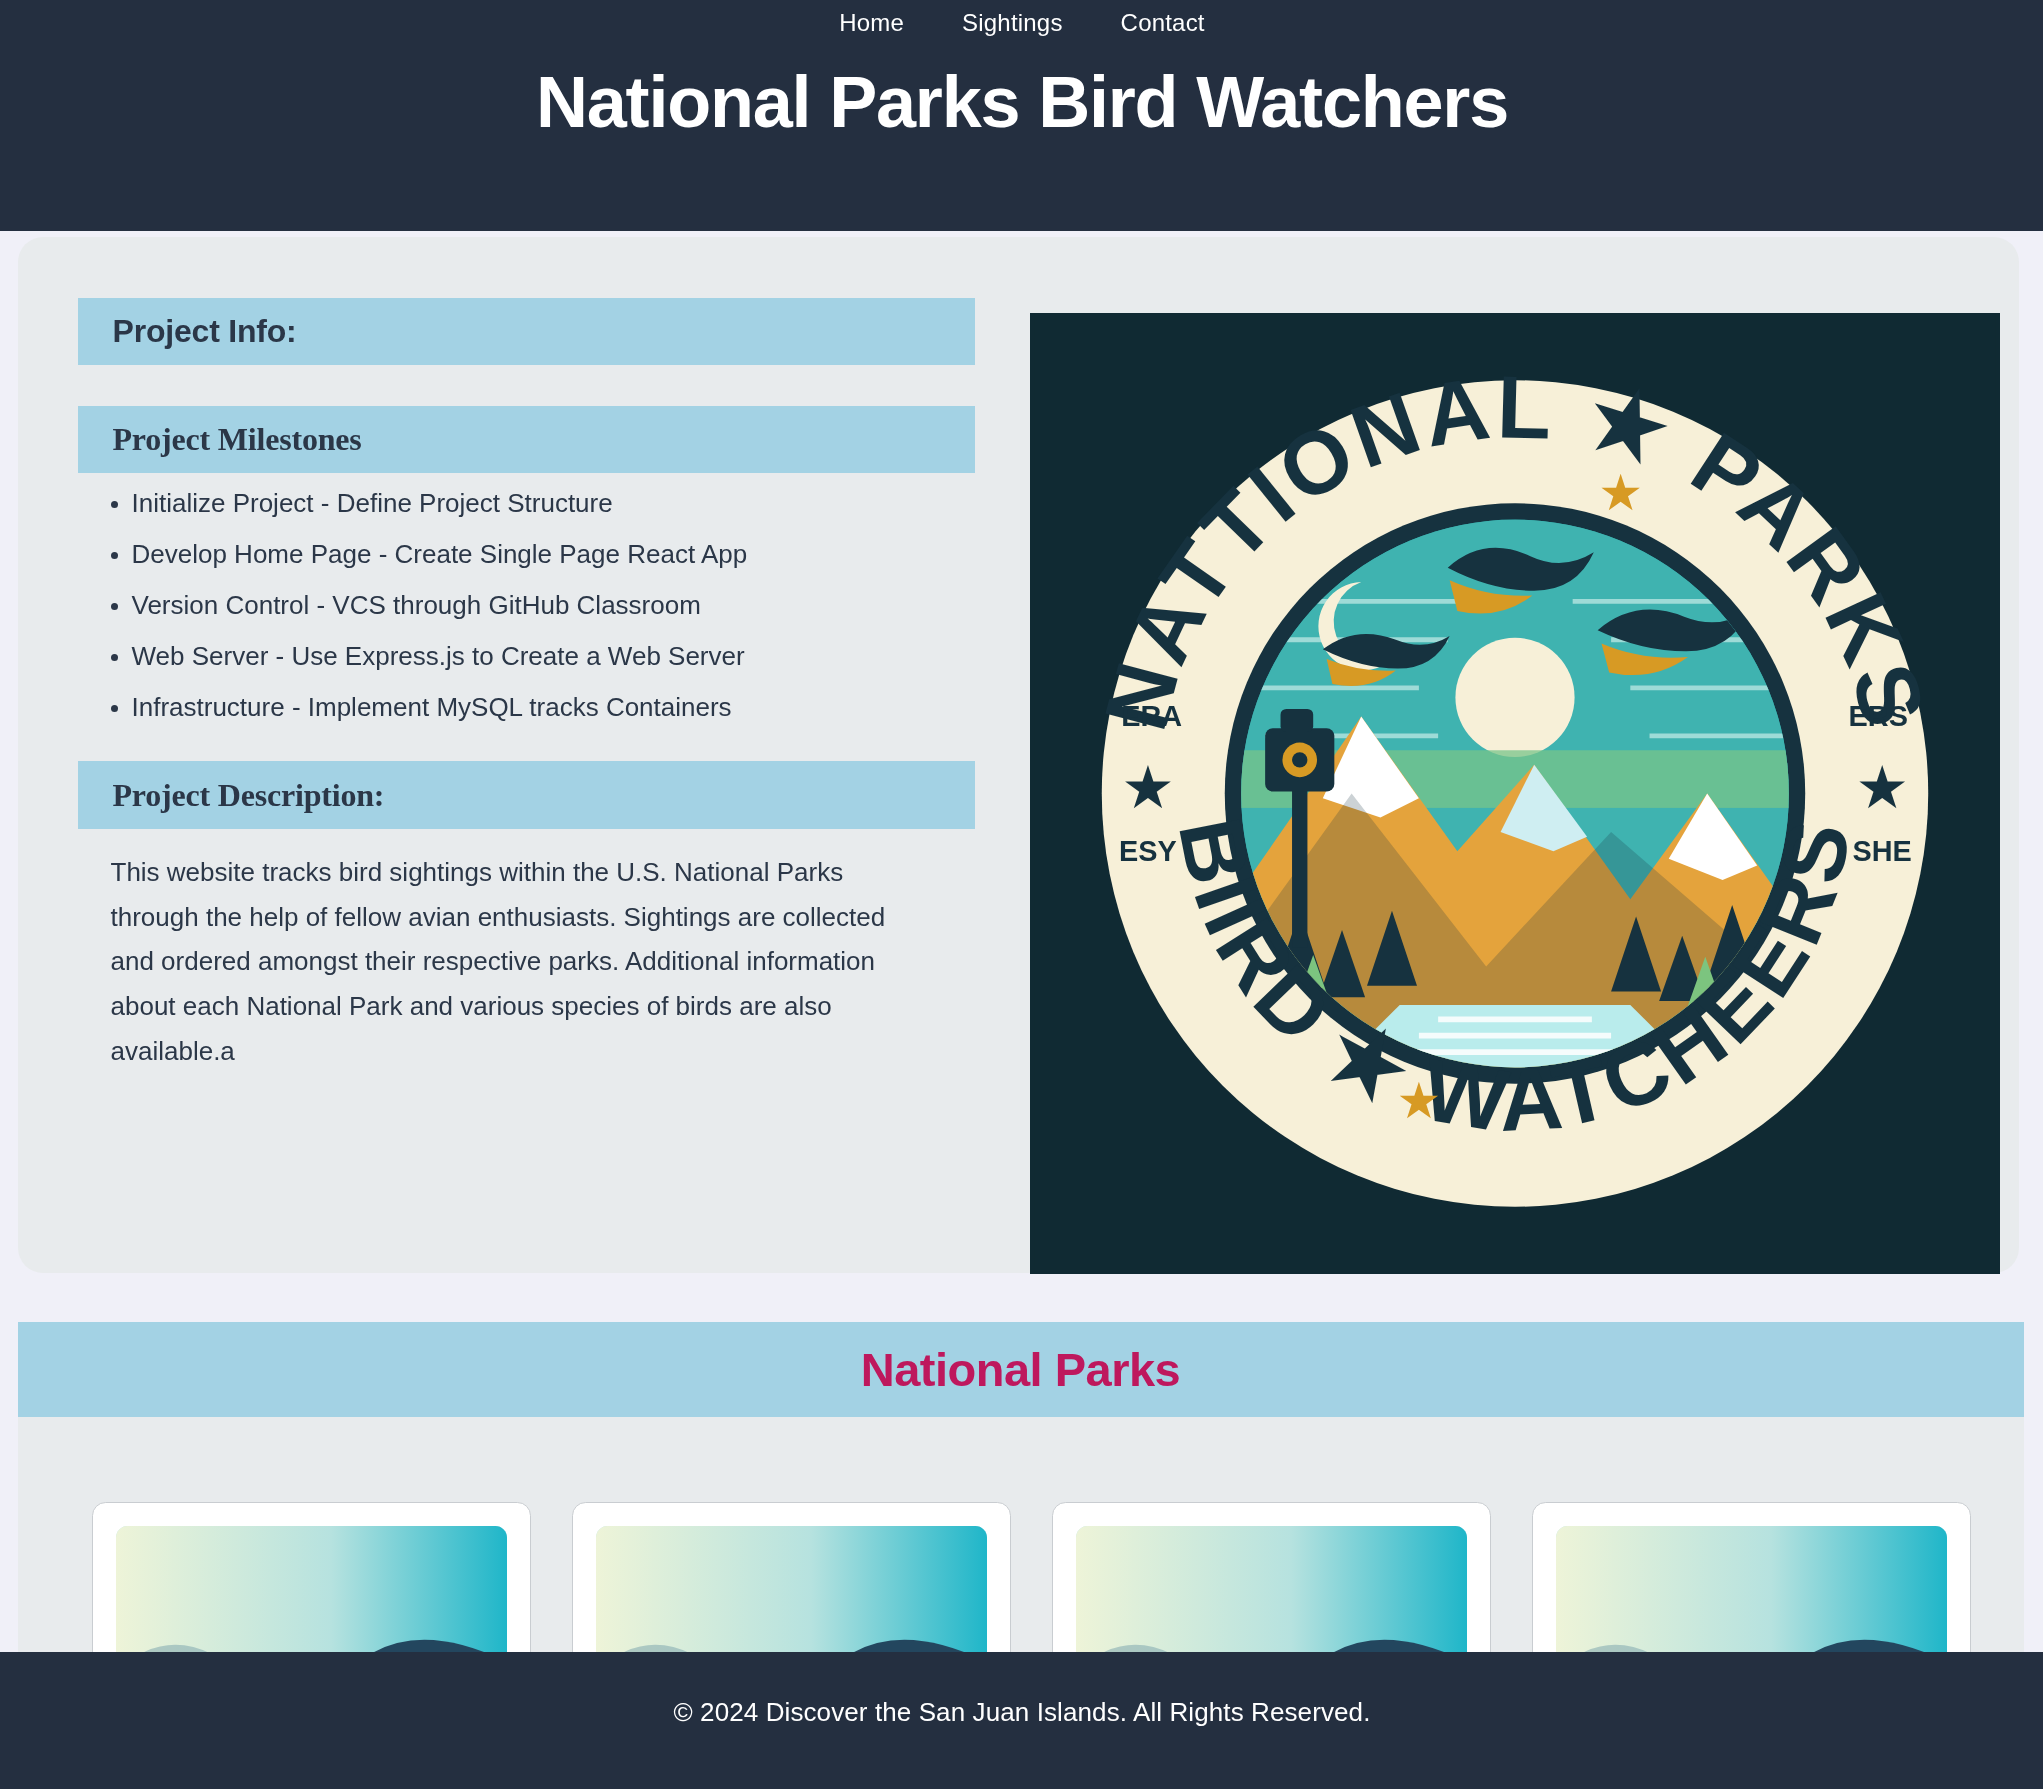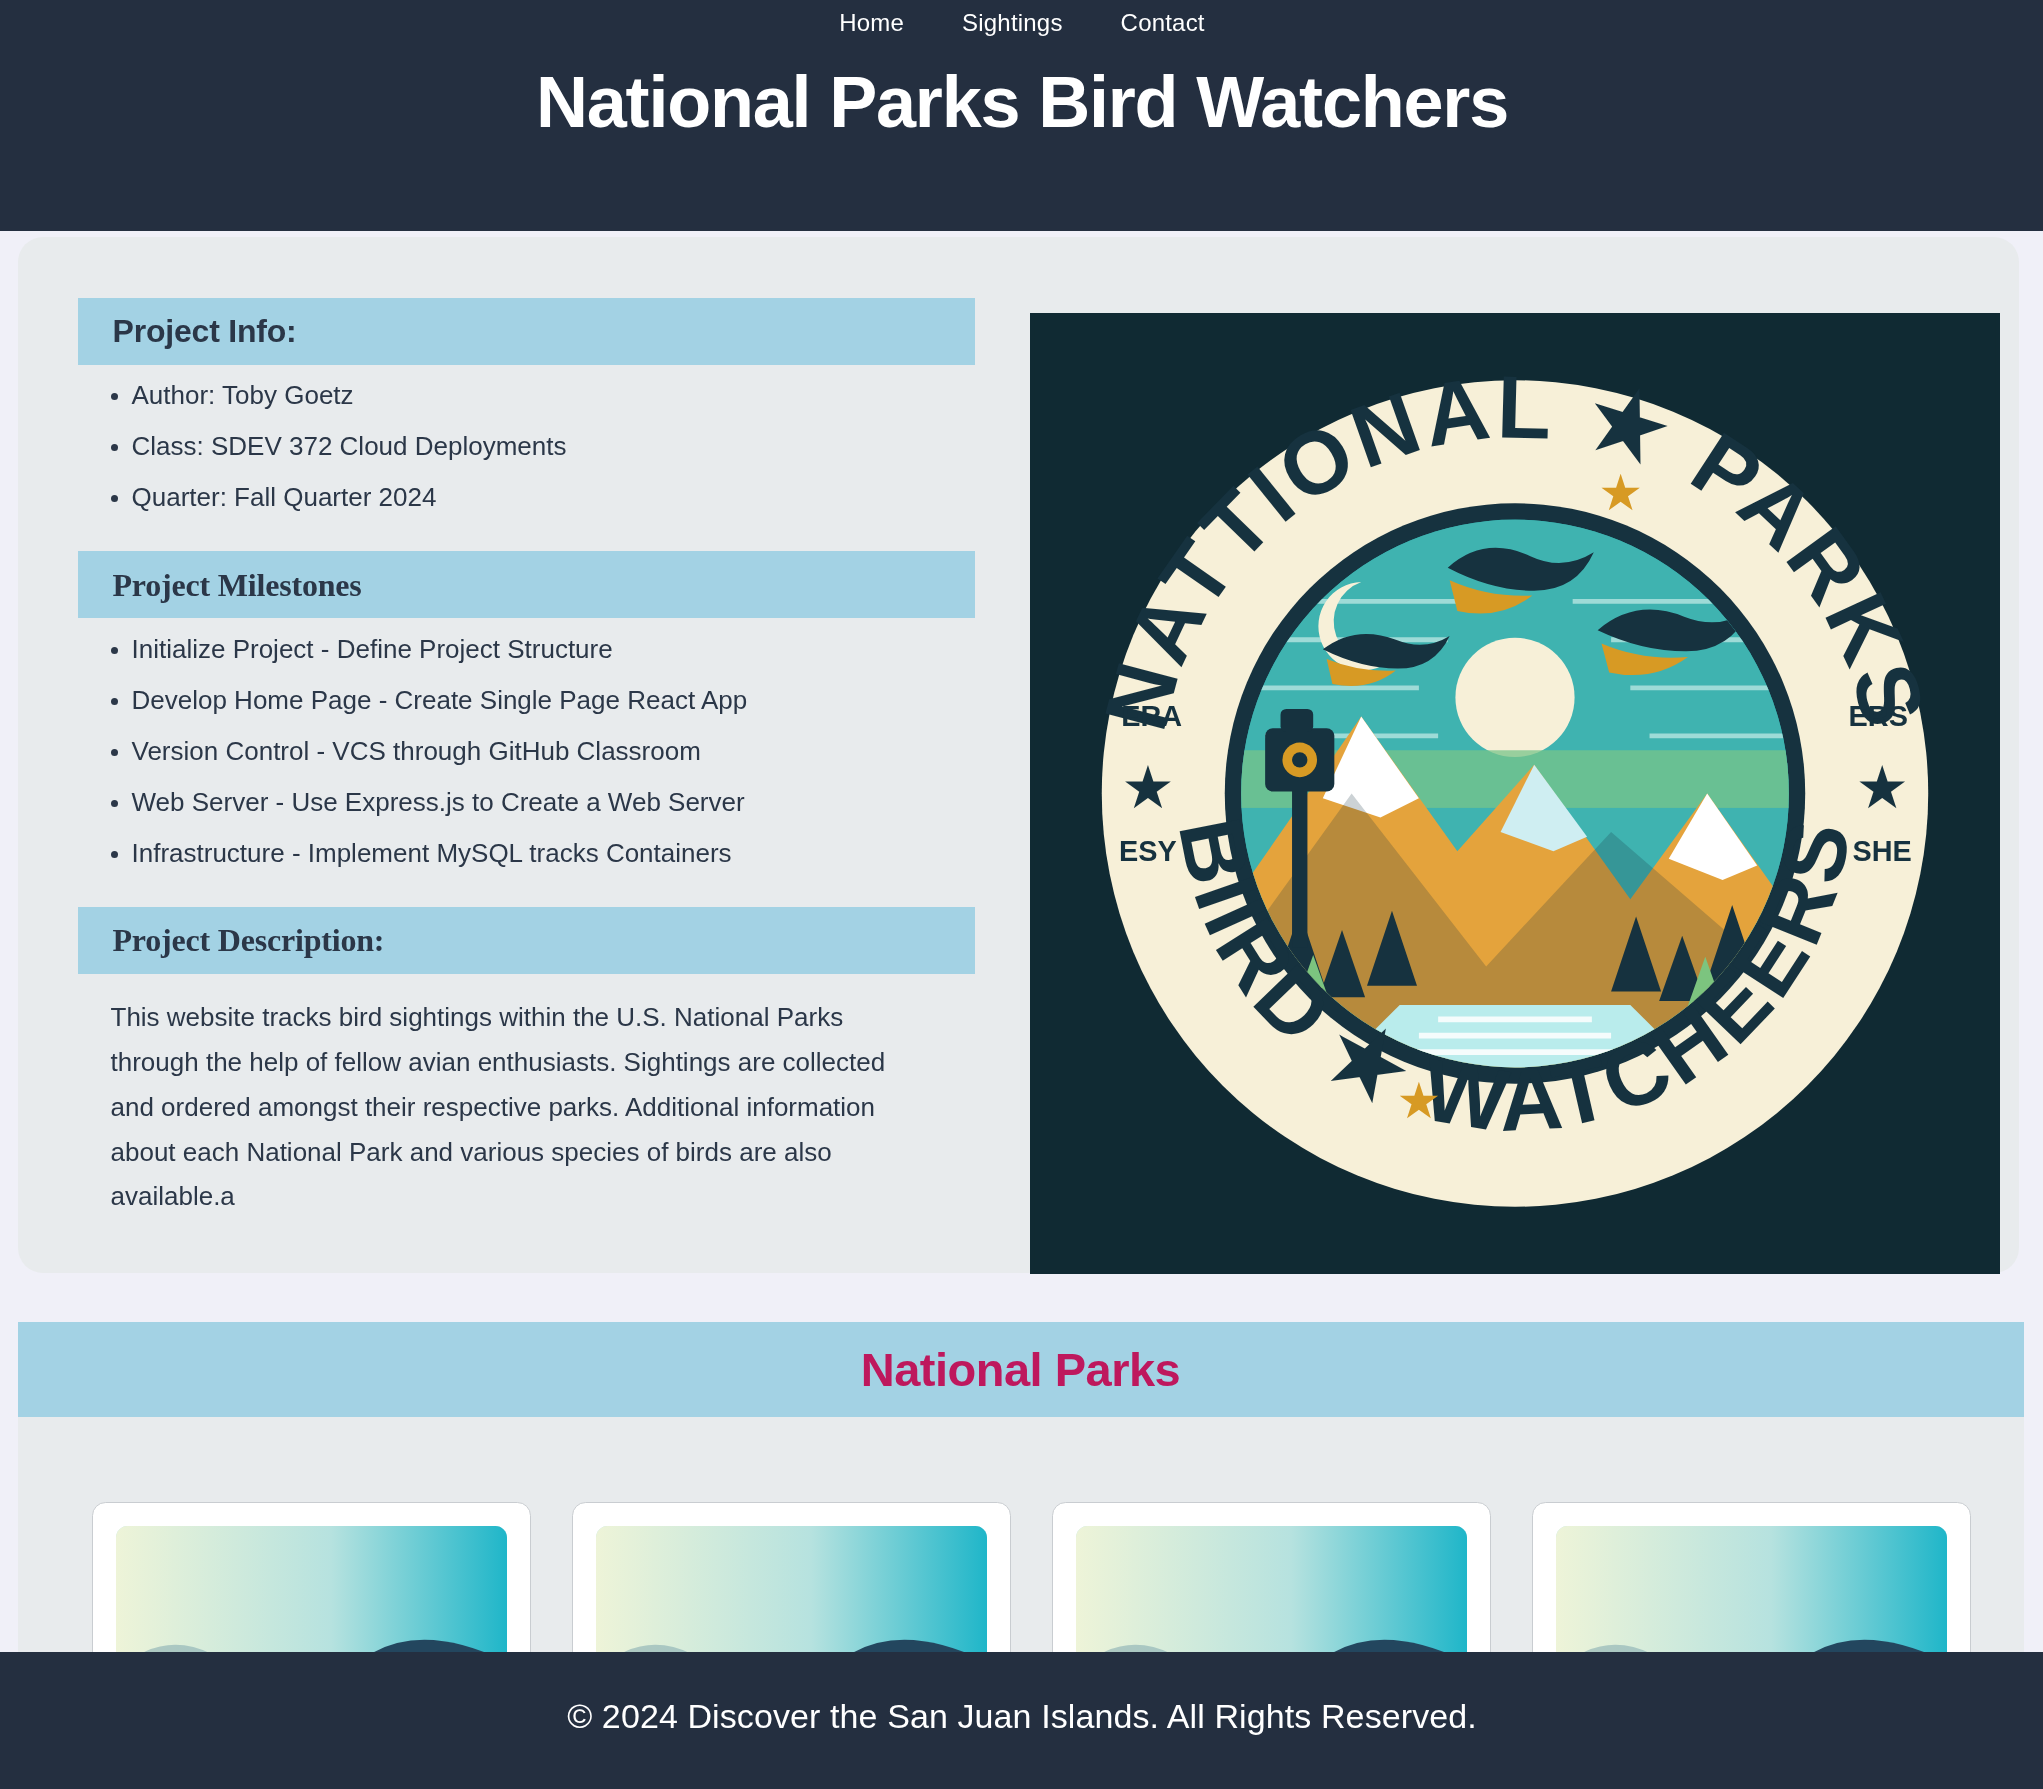--- a/index.html
+++ b/index.html
@@ -179,21 +179,21 @@
     height: 138px;
     background: #242f40;
     display: flex;
     align-items: flex-start;
     justify-content: center;
     padding-top: 45px;
   }
   .site-footer p {
     margin: 0;
     color: #ffffff;
-    font-size: 34px;
+    font-size: 26px;
     letter-spacing: 0.1px;
   }
 </style>
 </head>
 <body>
 
 <header class="site-header">
   <nav class="nav">
     <a href="#">Home</a>
     <a href="#">Sightings</a>
@@ -202,25 +202,20 @@
   <h1 class="site-title">National Parks Bird Watchers</h1>
 </header>
 
 <section class="hero-card">
 
   <div class="hero-left">
 
     <div class="section-bar">
       <h2>Project Info:</h2>
     </div>
-    <ul class="info-list">
-      <li>Author: Toby Goetz</li>
-      <li>Class: SDEV 372 Cloud Deployments</li>
-      <li>Quarter: Fall Quarter 2024</li>
-    </ul>
 
     <div class="section-bar bar-gap-top">
       <h2>Project Milestones</h2>
     </div>
     <ul class="info-list">
       <li>Initialize Project - Define Project Structure</li>
       <li>Develop Home Page - Create Single Page React App</li>
       <li>Version Control - VCS through GitHub Classroom</li>
       <li>Web Server - Use Express.js to Create a Web Server</li>
       <li>Infrastructure - Implement MySQL tracks Containers</li>

